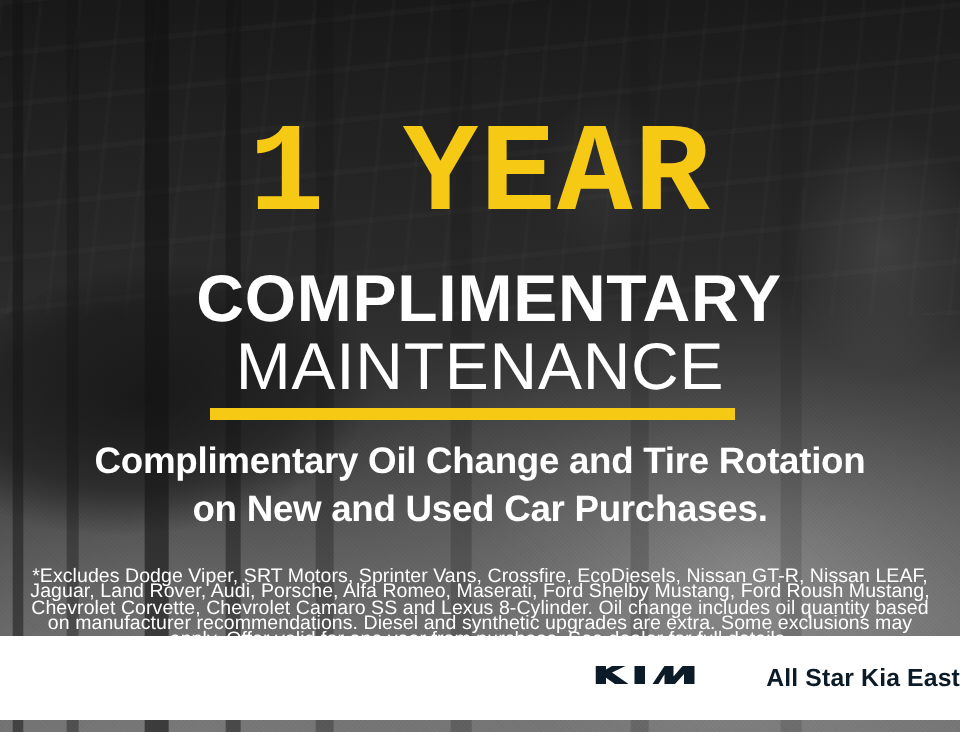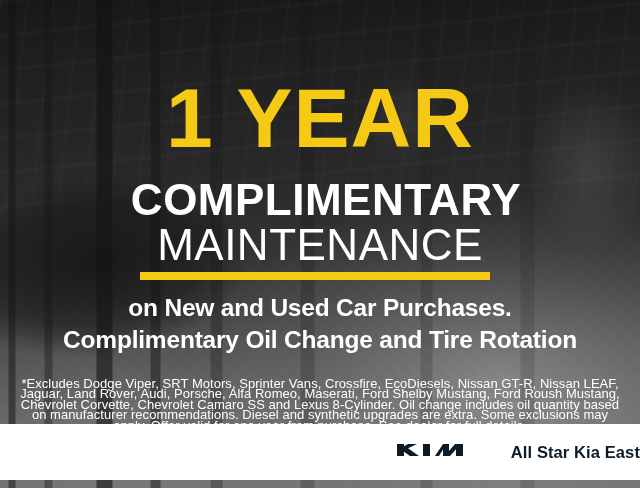--- a/index.html
+++ b/index.html
@@ -106,20 +106,21 @@
   .headline-year {
     position: absolute;
     top: 76px;
     left: 0; right: 0;
     font-size: 84px;
     line-height: 84px;
     font-weight: 700;
     letter-spacing: 1px;
     color: #F6C915;
     white-space: nowrap;
+    font-family: Liberation Mono, monospace;
   }
 
   .headline-complimentary {
     position: absolute;
     top: 178px;
     left: 12px; right: 0;
     font-size: 44px;
     line-height: 44px;
     font-weight: 700;
     letter-spacing: 0.5px;
@@ -212,22 +213,22 @@
 
     <div class="headline-year">1 YEAR</div>
 
     <div class="headline-complimentary">COMPLIMENTARY</div>
 
     <div class="headline-maintenance">MAINTENANCE</div>
 
     <div class="divider-bar"></div>
 
     <div class="subhead">
+      <span class="subhead-line">Complimentary Oil Change and Tire Rotation</span>
       <span class="subhead-line">on New and Used Car Purchases.</span>
-      <span class="subhead-line">Complimentary Oil Change and Tire Rotation</span>
     </div>
 
     <div class="disclaimer">*Excludes Dodge Viper, SRT Motors, Sprinter Vans, Crossfire, EcoDiesels, Nissan GT-R, Nissan LEAF, Jaguar, Land Rover, Audi, Porsche, Alfa Romeo, Maserati, Ford Shelby Mustang, Ford Roush Mustang, Chevrolet Corvette, Chevrolet Camaro SS and Lexus 8-Cylinder. Oil change includes oil quantity based on manufacturer recommendations. Diesel and synthetic upgrades are extra. Some exclusions may apply. Offer valid for one year from purchase. See dealer for full details.</div>
   </div>
 
   <div class="footer">
     <span class="kia-logo">
       <svg width="88" height="24" viewBox="0 0 176 48" aria-hidden="true">
         <g fill="#0B1B27">
 

